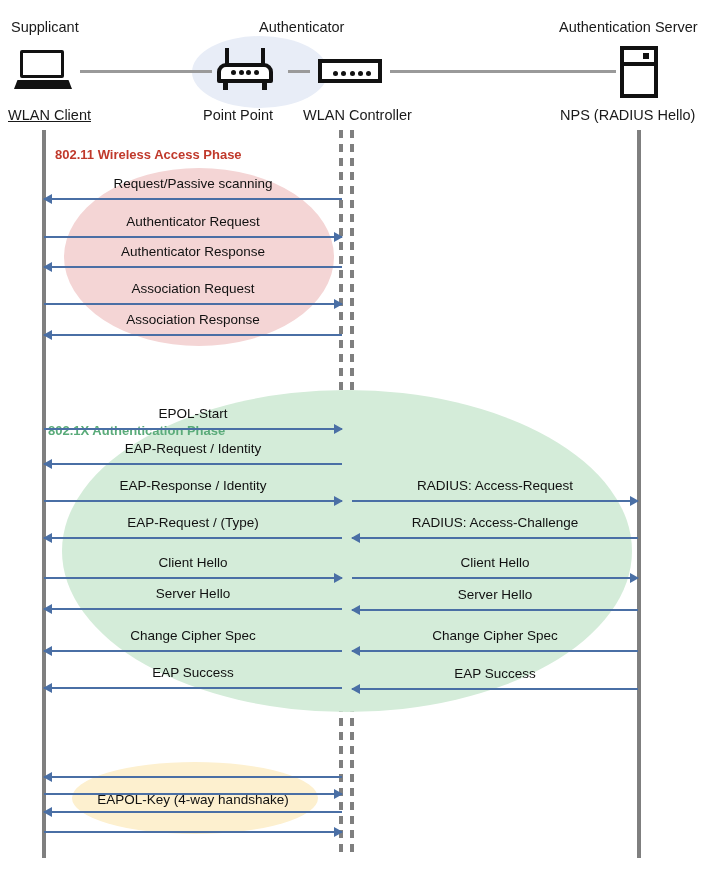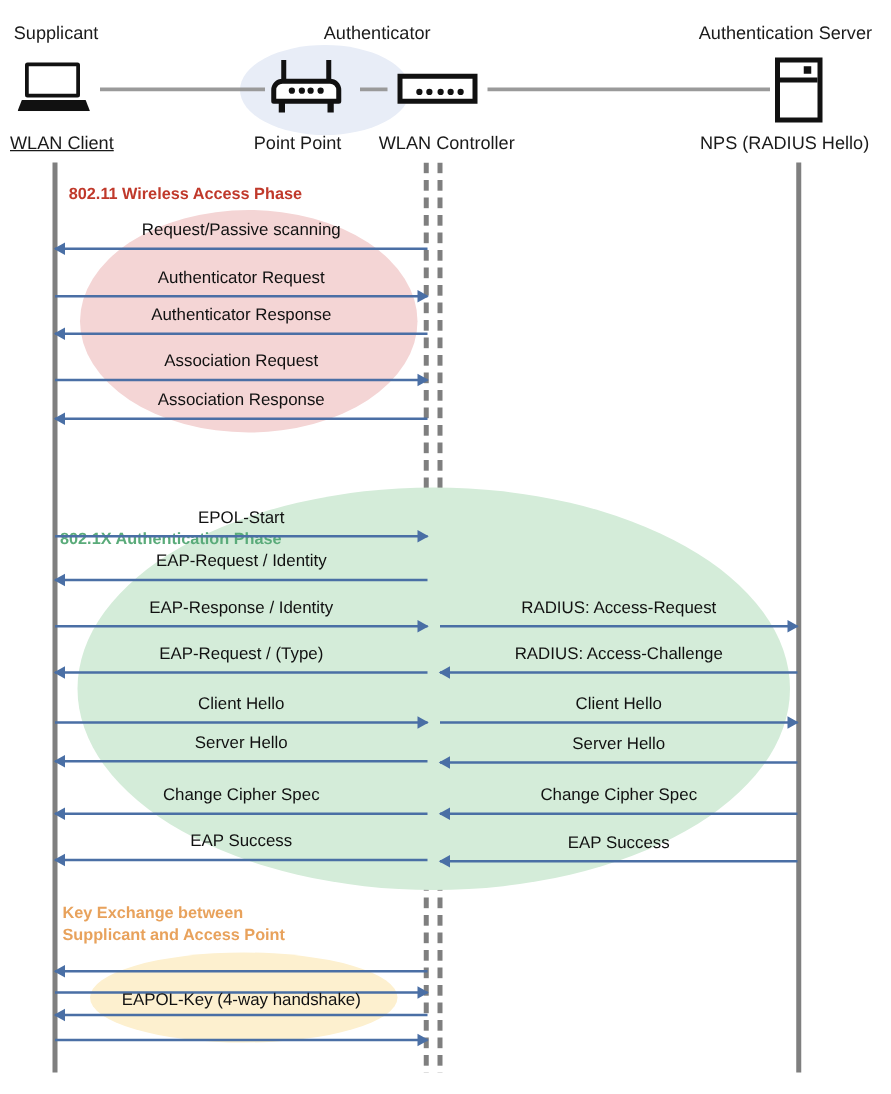--- a/index.html
+++ b/index.html
@@ -230,22 +230,20 @@
       <div class="head"></div>
     <div class="lbl">Change Cipher Spec</div>
   </div>
   <div class="msg left" style="left:352px;top:688px;width:286px;">
     <div class="line"></div>
       <div class="head"></div>
     <div class="lbl">EAP Success</div>
   </div>
 
   <div class="phase-ellipse" style="left:72px;top:762px;width:246px;height:72px;background:#fdf0cf;"></div>
-  <div class="phase-label" style="left:50px;top:721px;width:290px;color:#e8a25c;">Key Exchange between
-Supplicant and Access Point</div>
 
   <div class="msg left" style="left:44px;top:776px;width:298px;">
     <div class="line"></div>
       <div class="head"></div>
   </div>
   <div class="msg right" style="left:44px;top:793px;width:298px;">
     <div class="line"></div>
       <div class="head"></div>
   </div>
   <div class="msg left" style="left:44px;top:811px;width:298px;">

